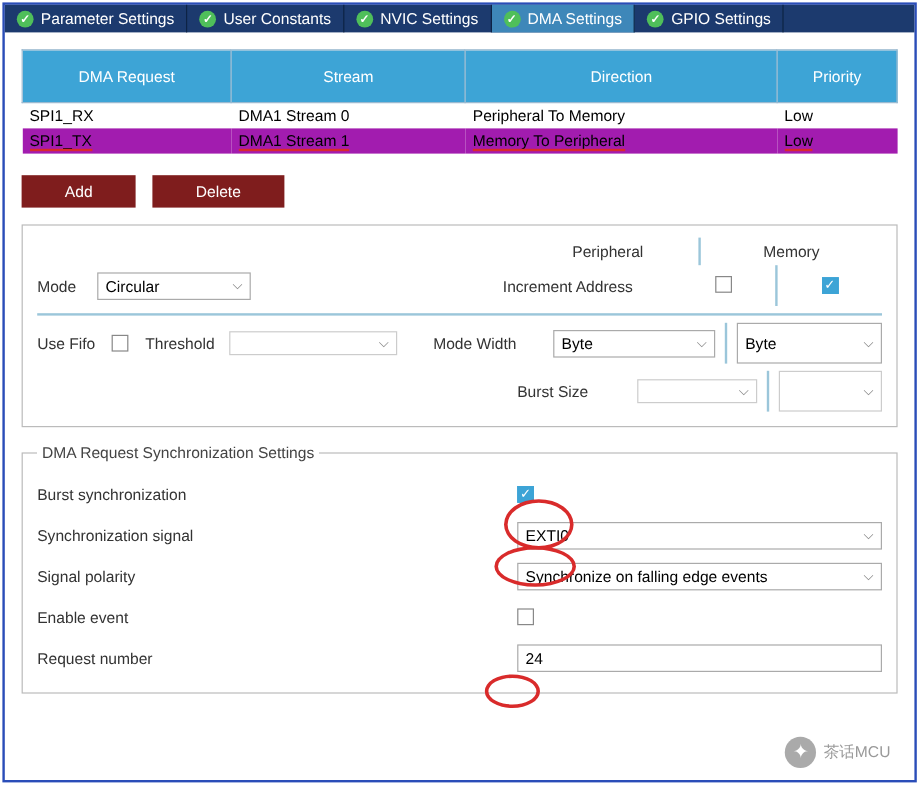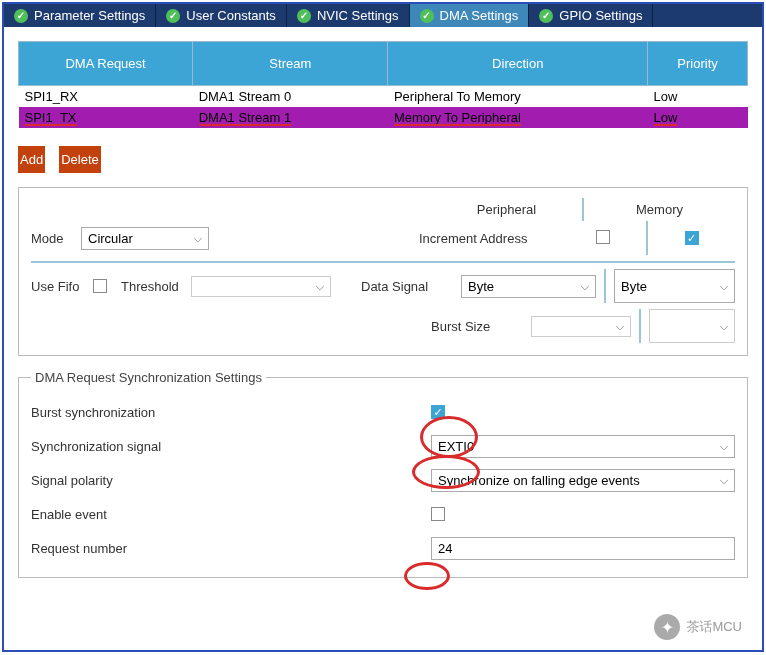--- a/index.html
+++ b/index.html
@@ -14,21 +14,21 @@
   .content { padding: 14px 14px 8px 14px; }
   
   table.dma { width: 100%; border-collapse: collapse; }
   table.dma th { background: #3da4d6; color: #fff; font-weight: normal; padding: 14px 6px; text-align: center; border: 1px solid #9bbad0; }
   table.dma td { padding: 3px 6px; background: #fff; }
   table.dma tr.sel td { background: #a21caf; }
   .underline-red { position: relative; }
   .underline-red::after { content:""; position:absolute; left:0; right:0; bottom:-1px; border-bottom:2px solid #d92b2b; }
   
   .btn-row { margin-top: 18px; display:flex; gap:14px; }
-  .btn { background:#c2410c; color:#fff; padding:6px 2px; cursor:pointer; }
+  .btn { background:#7f1d1d; color:#fff; padding:6px 36px; cursor:pointer; }
   
   fieldset { border:1px solid #bbb; margin-top:14px; padding:10px 12px 12px 12px; }
   legend { color:#444; padding:0 4px; }
   
   .hdr-row { display:flex; }
   .hdr-row .spacer { flex: 0 0 400px; }
   .hdr-row .col-p, .hdr-row .col-m { flex:1; text-align:center; color:#333; padding:4px 0; }
   .col-m { border-left:2px solid #9bc6da; }
   
   .form-row { display:flex; align-items:center; min-height:34px; }
@@ -131,21 +131,21 @@
       <div class="divider-h"></div>
       <div class="form-row">
         <div class="lbl" style="width:62px">Use Fifo</div>
         <span class="checkbox"></span>
         <div class="lbl muted" style="margin-left:14px; width:70px">Threshold</div>
         <div class="select disabled" style="width:140px">
             <span></span>
             <span class="arrow">⌵</span>
           </div>
         <div style="flex:0 0 30px"></div>
-        <div class="lbl" style="flex:0 0 100px">Data Signal</div>
+        <div class="lbl" style="flex:0 0 100px">Mode Width</div>
         <div class="select" style="flex:1; margin-right:8px">
             <span>Byte</span>
             <span class="arrow">⌵</span>
           </div>
         <div style="border-left:2px solid #9bc6da; height:34px; padding-left:8px; flex:1; display:flex;">
             <div class="select" style="flex:1">
               <span>Byte</span>
               <span class="arrow">⌵</span>
             </div>
           </div>

